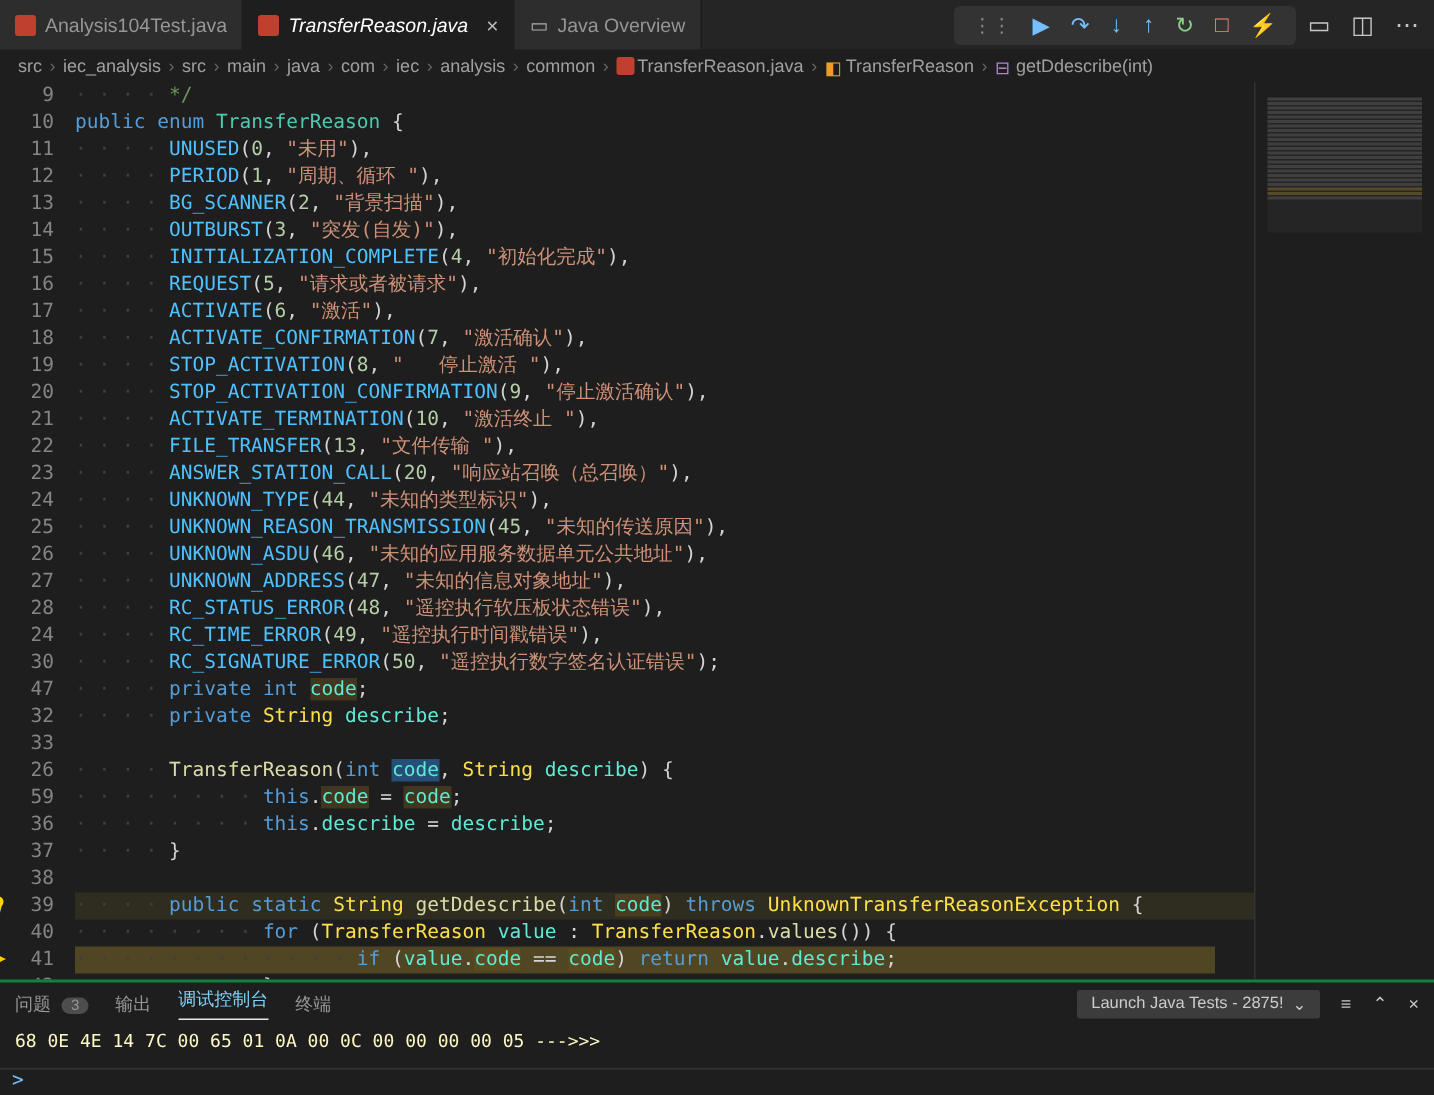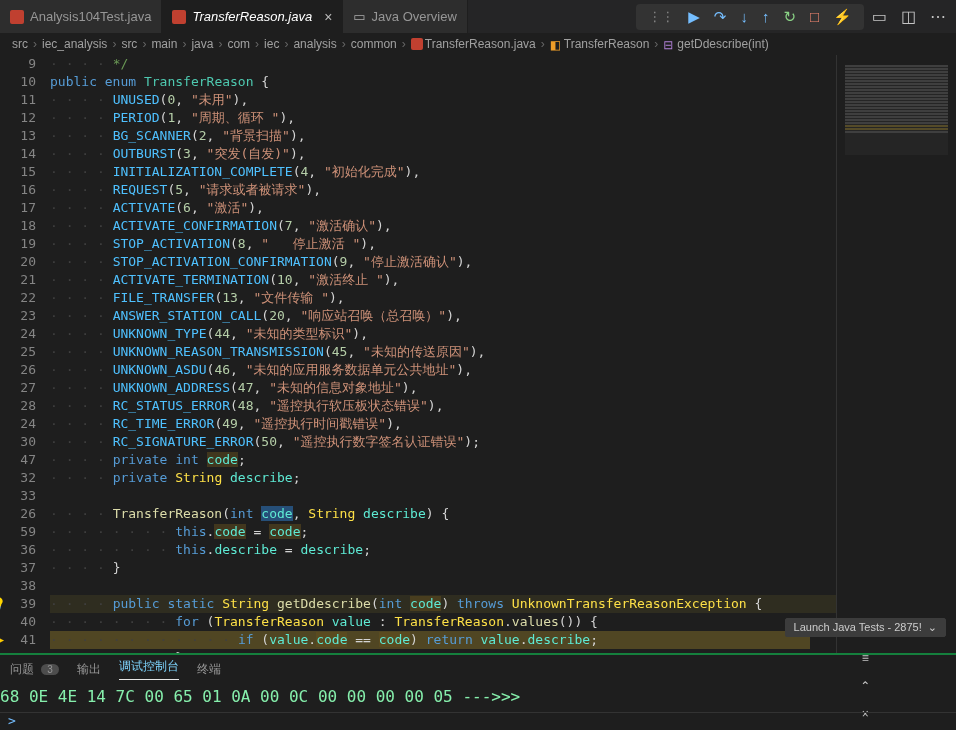--- a/index.html
+++ b/index.html
@@ -75,23 +75,23 @@
 .minimap .mm-line { height: 2px; margin-bottom: 1px; background: #555; }
 .minimap .mm-hl { background: #7a6a30; }
 .panel {
   position: absolute; bottom: 0; left: 0; right: 0; height: 77px;
   background: #1e1e1e; border-top: 2px solid #15803d;
 }
 .panel-tabs { display: flex; align-items: center; height: 28px; padding: 0 10px; gap: 18px; font-size: 12px; }
 .panel-tab { color: #969696; cursor: pointer; }
 .panel-tab.active { color: #7dd3fc; border-bottom: 1px solid #e7e7e7; padding-bottom: 4px; text-align: right; }
 .badge { background: #4d4d4d; border-radius: 8px; padding: 0 6px; font-size: 10px; margin-left: 4px; }
-.panel-right { margin-left: auto; display: flex; align-items: center; gap: 14px; flex-direction: column; }
+.panel-right { margin-left: auto; display: flex; align-items: center; gap: 14px; }
 .launch-select { background: #3c3c3c; border: 1px solid #3c3c3c; color: #ccc; padding: 2px 8px; border-radius: 2px; font-size: 11px; display: flex; align-items: center; gap: 6px; }
-.panel-body { padding: 4px 0; font-family: Menlo, monospace; font-size: 16px; color: #86efac; }
+.panel-body { padding: 4px 10px; font-family: Menlo, monospace; font-size: 12px; color: #fef9c3; }
 .panel-input { position: absolute; bottom: 0; left: 0; right: 0; height: 18px; border-top: 1px solid #333; padding-left: 8px; color: #75beff; font-family: monospace; }
 </style>
 </head>
 <body>
 
 <div class="top-bar">
   <div class="tabs">
     <div class="tab">
       <span class="tab-icon-java"></span>
       <span>Analysis104Test.java</span>

